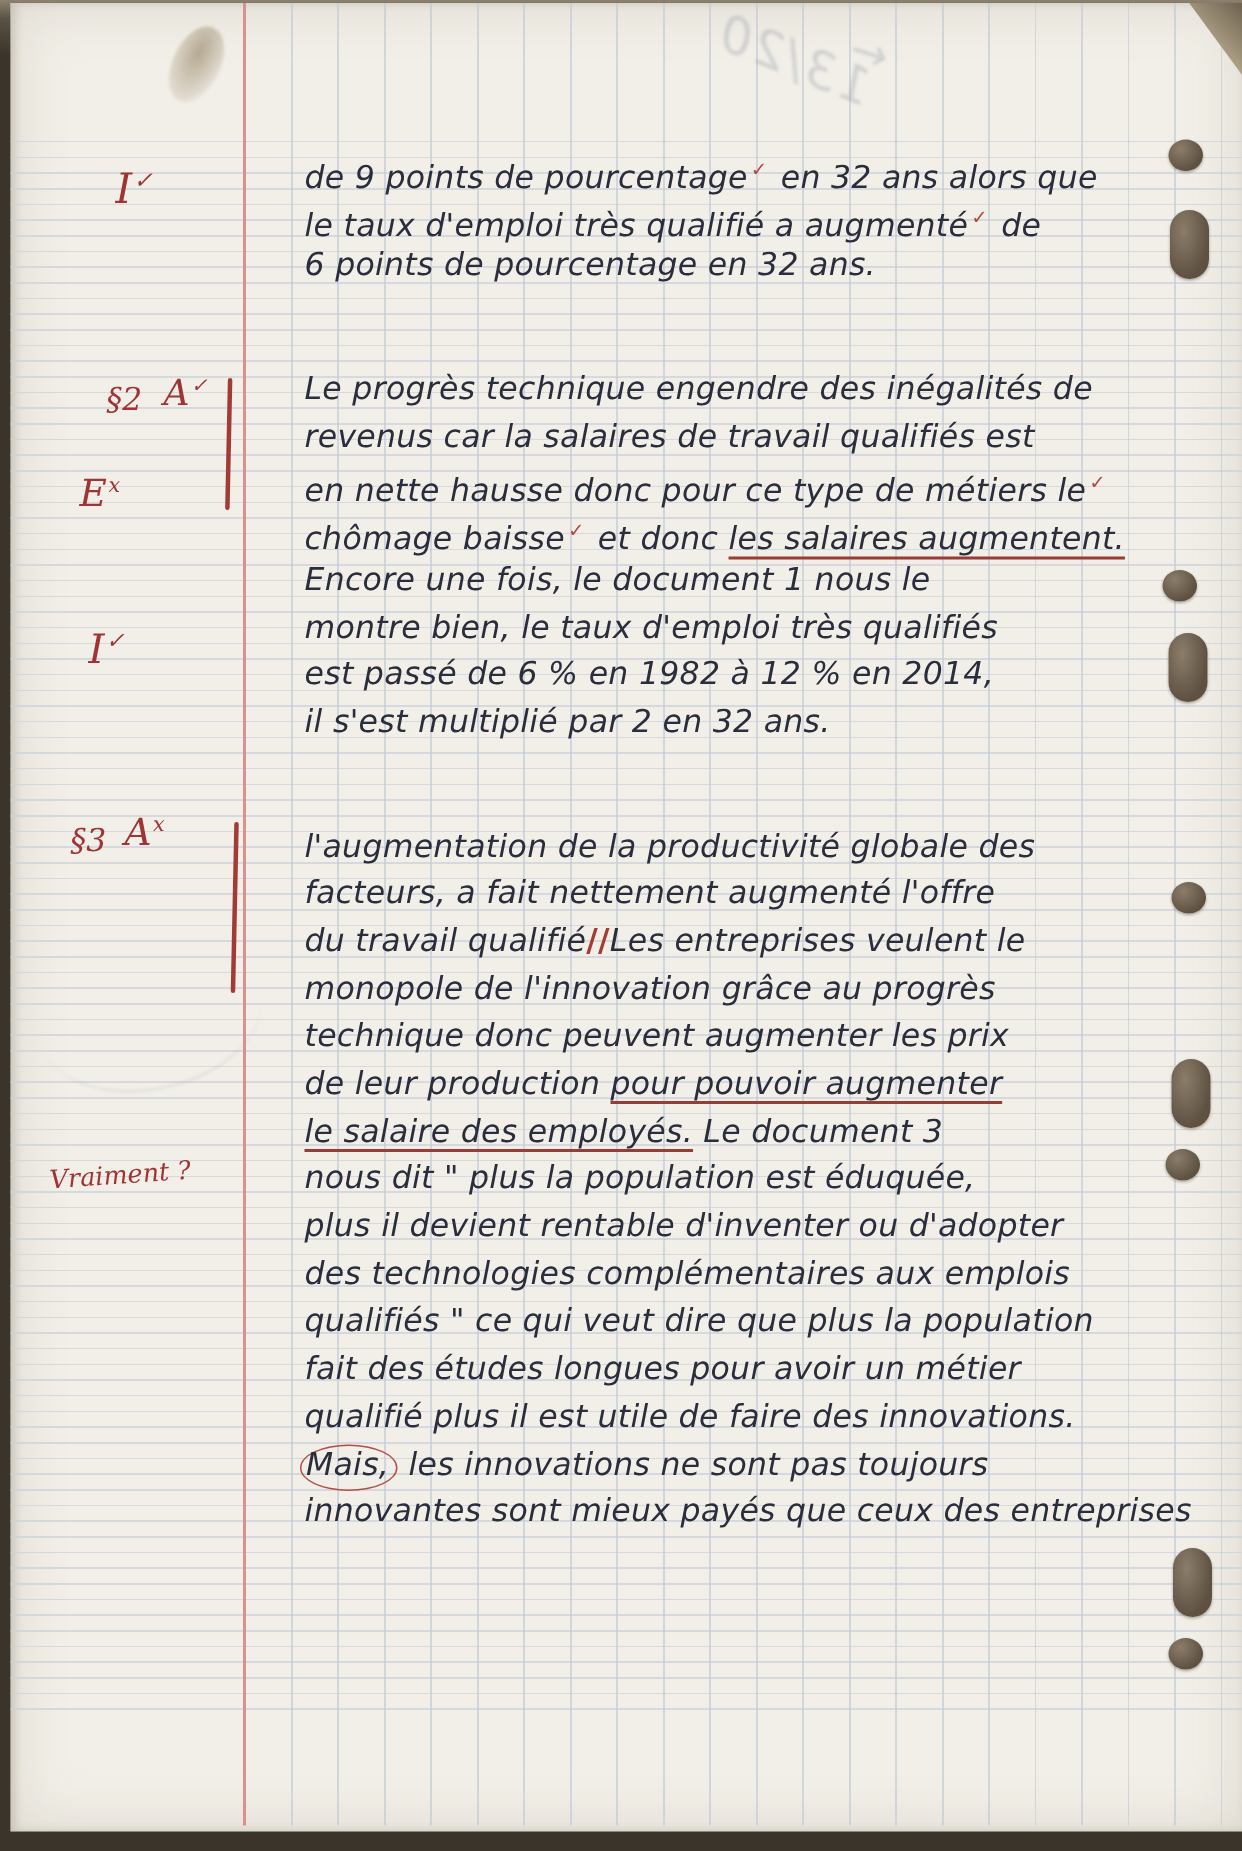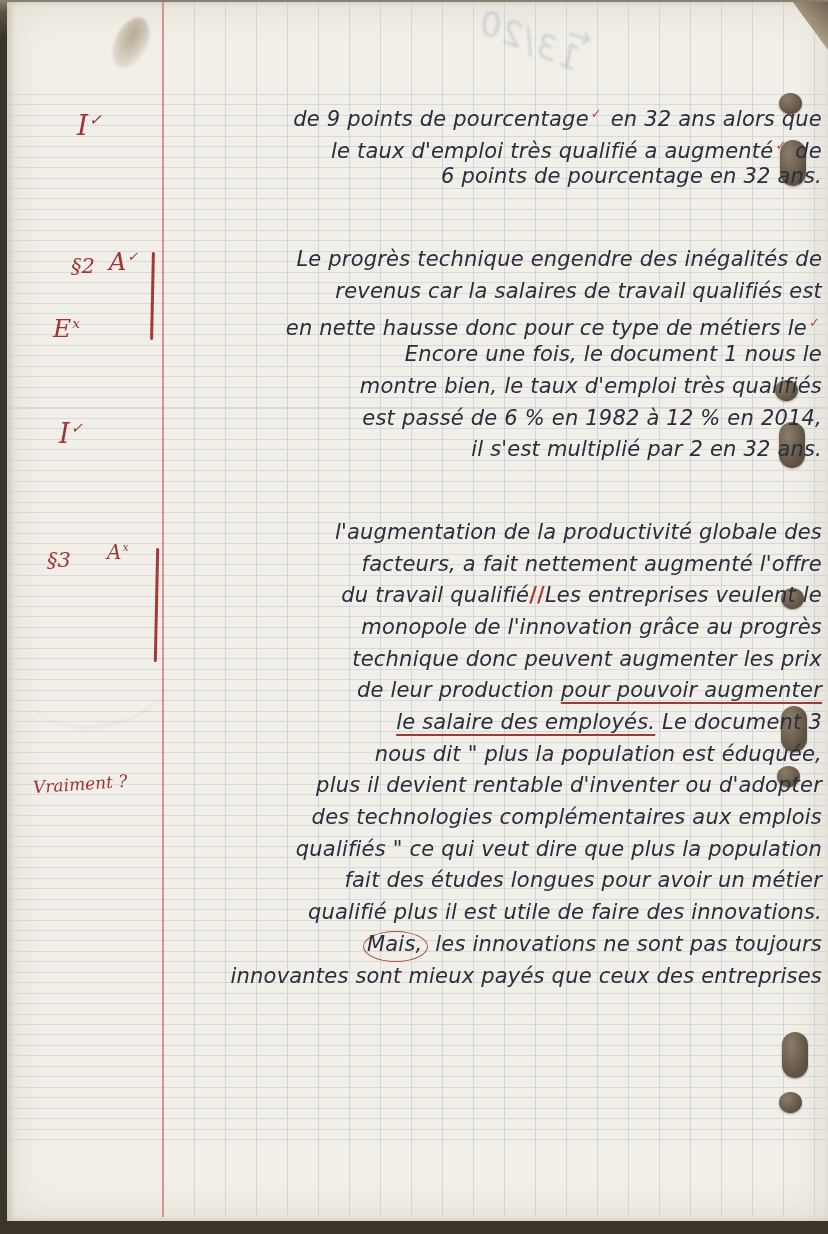--- a/index.html
+++ b/index.html
@@ -25,21 +25,21 @@
   .ghost{position:absolute;color:rgba(145,152,168,.34);filter:blur(1.1px);font-style:italic;pointer-events:none;}
   .ghost-grade{left:468px;top:18px;font-size:34px;transform:scaleX(-1) rotate(-22deg);letter-spacing:2px;}
   .ghost-arrow{left:560px;top:16px;font-size:30px;transform:scaleX(-1) rotate(-18deg);}
   
   .hole{position:absolute;width:23px;height:21px;border-radius:50%;
     background:radial-gradient(ellipse at 35% 30%,#8c7d6a,#5e5142 70%);box-shadow:0 1px 2px rgba(60,50,35,.4);}
   .hole.tall{width:26px;height:46px;border-radius:13px;}
   
   .text-col{position:absolute;left:196px;top:96px;right:6px;color:#2a2d3b;font-size:21px;font-style:italic;letter-spacing:.2px;}
   .para + .para{margin-top:51px;}
-  .line{height:31.7px;line-height:31.7px;white-space:nowrap;text-align:right;}
+  .line{height:31.7px;line-height:31.7px;white-space:nowrap;}
   .ru{text-decoration:underline;text-decoration-color:#9c3b33;text-decoration-thickness:2.2px;text-underline-offset:5px;}
   .rink{color:#a33c34;font-weight:bold;font-style:normal;}
   .rcircle{border:1.8px solid #b05149;border-radius:50%;padding:0 5px 5px 3px;margin-left:-3px;}
   .rmark{color:#b04a42;font-size:13px;vertical-align:super;margin:0 2px;font-style:normal;}
   
   .ann{position:absolute;color:#9e3434;font-style:italic;font-family:"DejaVu Serif",serif;line-height:1;}
   .ann .ann-mark{font-size:.55em;color:#9e3434;margin-left:1px;}
   .ann-note{transform:rotate(-4deg);}
   .rvline{position:absolute;width:2.6px;background:#a23b33;border-radius:2px;transform:rotate(1.2deg);}
 </style>
@@ -80,40 +80,41 @@
     </div>
     <div class="ann" style="left:46px;top:314px;font-size:25px;text-align:right;">
       <span>E</span><sup class="ann-mark">x</sup>
     </div>
     <div class="ann" style="left:52px;top:418px;font-size:27px;">
       <span>I</span><sup class="ann-mark">✓</sup>
     </div>
     <div class="ann" style="left:40px;top:548px;font-size:21px;">
       <span>§3</span>
     </div>
-    <div class="ann" style="left:100px;top:540px;font-size:20px;">
+    <div class="ann" style="left:76px;top:540px;font-size:25px;">
       <span>A</span><sup class="ann-mark">x</sup>
     </div>
     <div class="ann ann-note" style="left:26px;top:774px;font-size:17px;">
       <span>Vraiment ?</span>
     </div>
 
     <div class="rvline" style="left:144px;top:250px;height:88px;"></div>
     <div class="rvline" style="left:148px;top:546px;height:114px;"></div>
 
     <div class="text-col" id="text-column">
         <div class="para">
           <div class="line"><span>de 9 points de pourcentage</span><span class="rmark">✓</span><span> en 32 ans alors que</span></div>
           <div class="line"><span>le taux d'emploi très qualifié a augmenté</span><span class="rmark">✓</span><span> de</span></div>
           <div class="line"><span>6 points de pourcentage en 32 ans.</span></div>
         </div>
         <div class="para">
           <div class="line"><span>Le progrès technique engendre des inégalités de</span></div>
           <div class="line"><span>revenus car la salaires de travail qualifiés est</span></div>
           <div class="line"><span>en nette hausse donc pour ce type de métiers le</span><span class="rmark">✓</span></div>
+          <div class="line"><span>chômage baisse</span><span class="rmark">✓</span><span> et donc </span><span class="ru">les salaires augmentent.</span></div>
           <div class="line"><span>Encore une fois, le document 1 nous le</span></div>
           <div class="line"><span>montre bien, le taux d'emploi très qualifiés</span></div>
           <div class="line"><span>est passé de 6 % en 1982 à 12 % en 2014,</span></div>
           <div class="line"><span>il s'est multiplié par 2 en 32 ans.</span></div>
         </div>
         <div class="para">
           <div class="line"><span>l'augmentation de la productivité globale des</span></div>
           <div class="line"><span>facteurs, a fait nettement augmenté l'offre</span></div>
           <div class="line"><span>du travail qualifié</span><span class="rink">//</span><span>Les entreprises veulent le</span></div>
           <div class="line"><span>monopole de l'innovation grâce au progrès</span></div>

